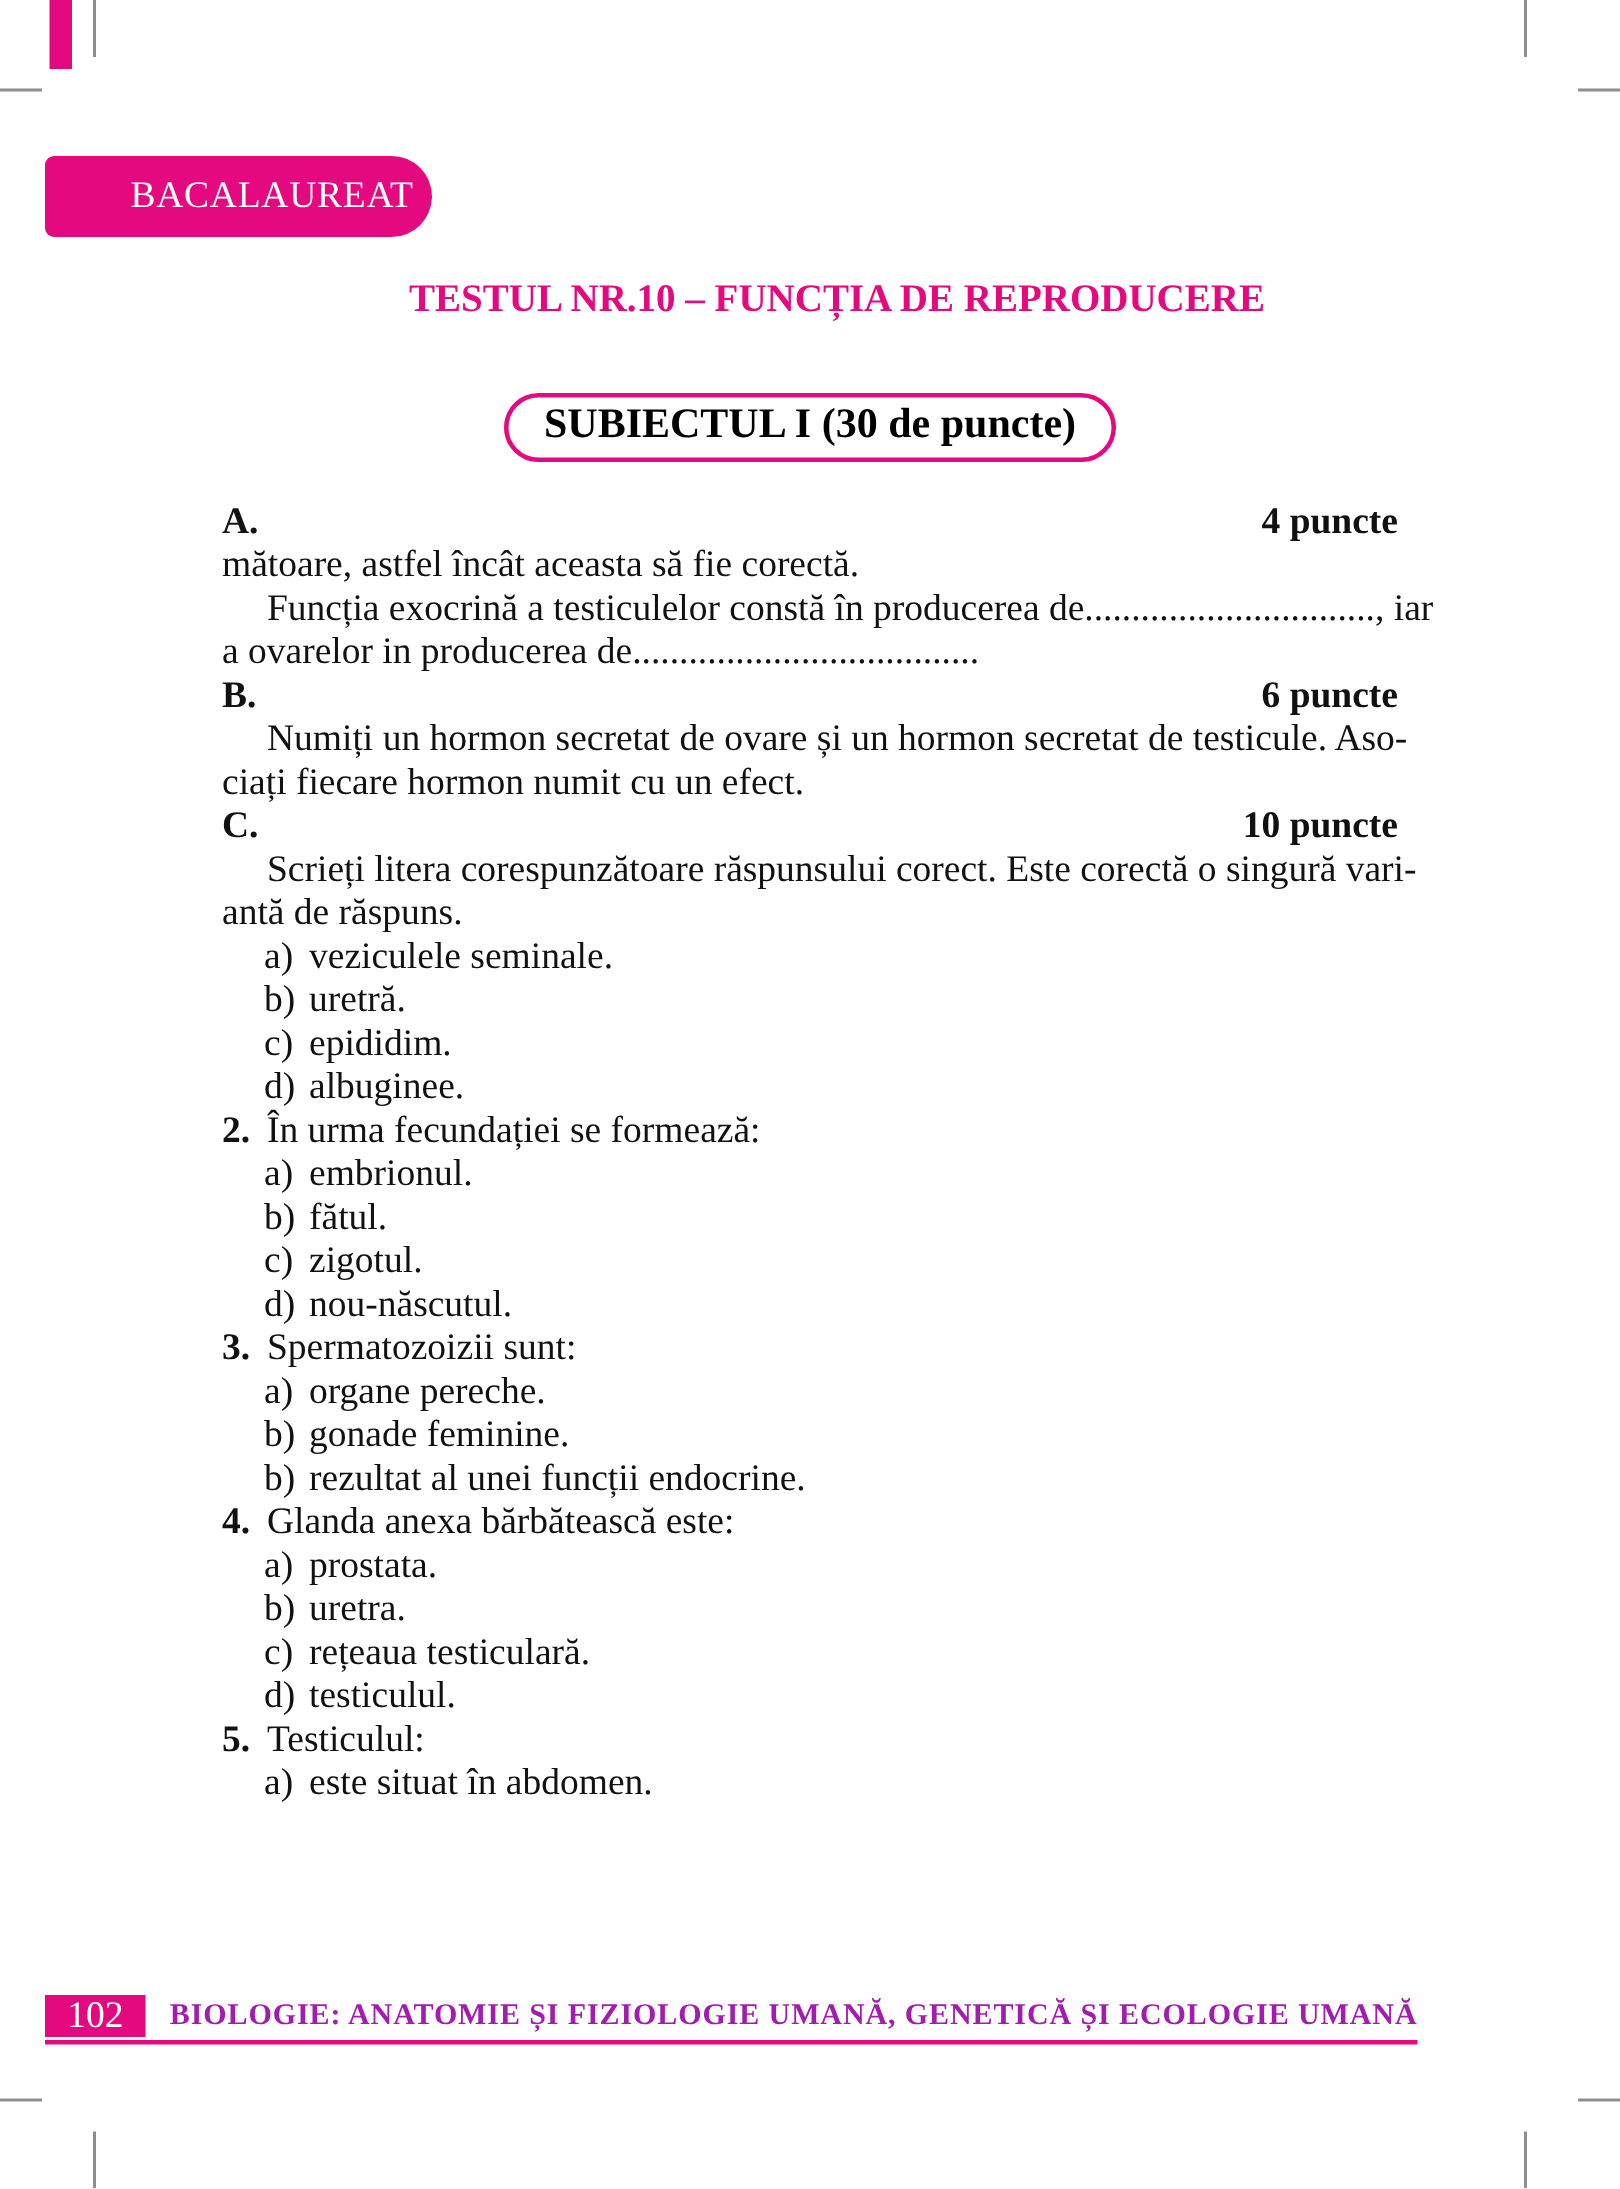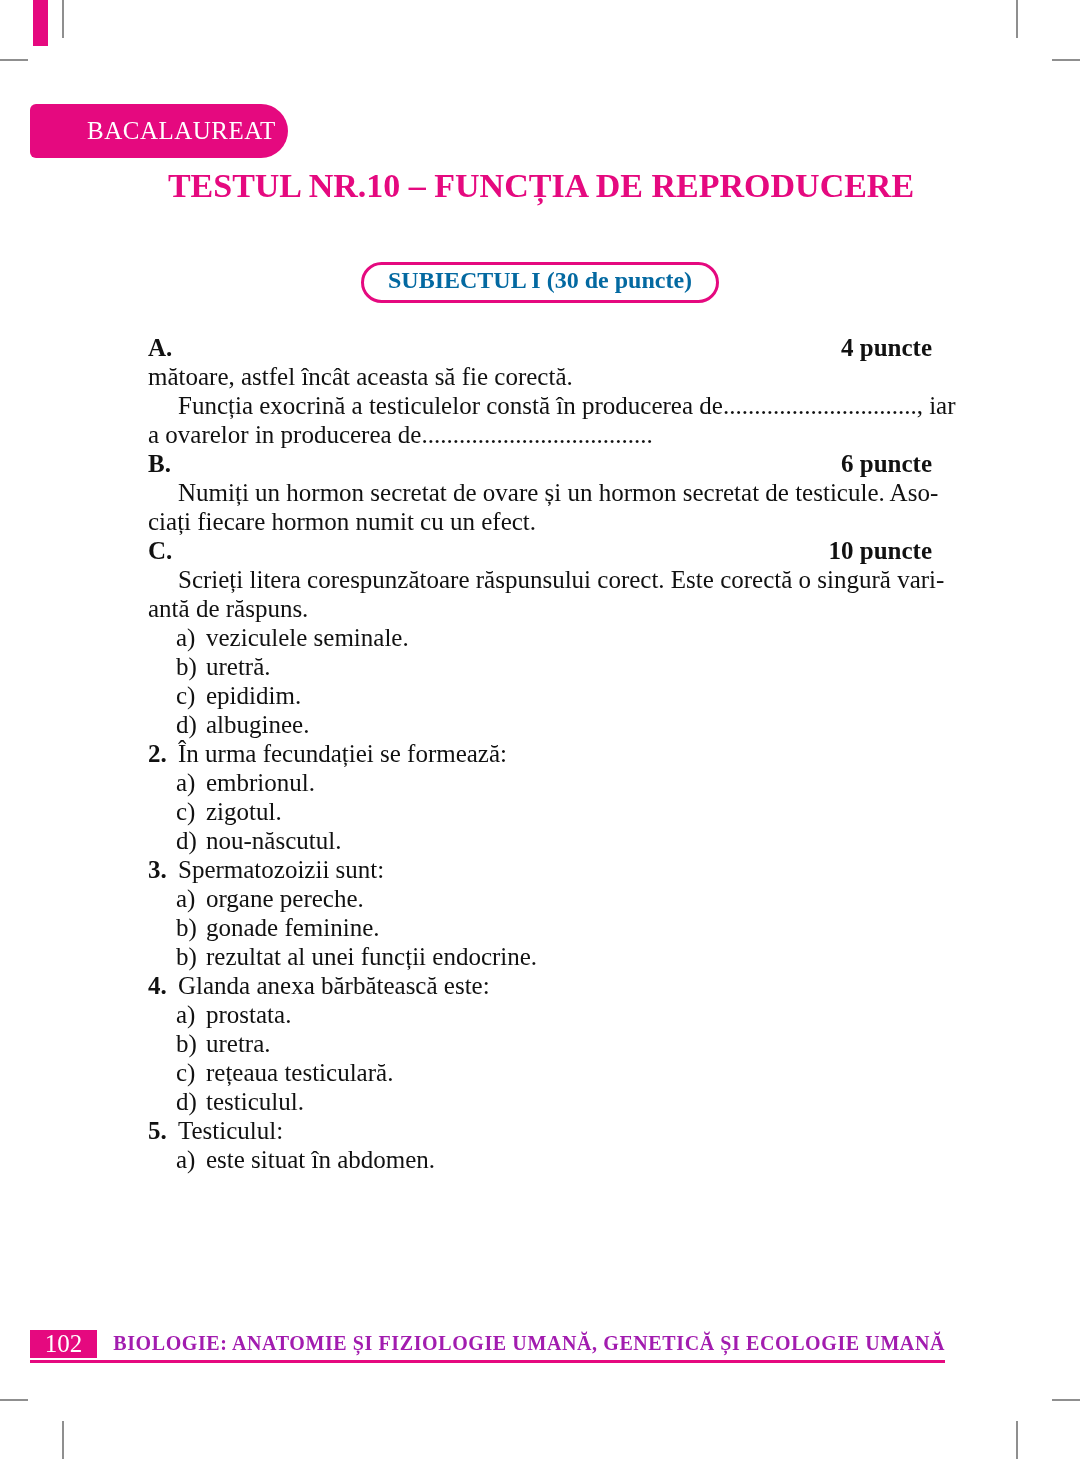--- a/index.html
+++ b/index.html
@@ -17,27 +17,27 @@
   .crop.br-v { left:1016px; bottom:0; }.crop.br-h { right:0; bottom:58px; }
   .bleed-strip { position:absolute; left:33px; top:0; width:15px; height:46px; background:#e5097f; }
 
   .banner {
     position:absolute; left:30px; top:104px; width:258px; height:54px;
     background:#e5097f; border-radius:6px 27px 27px 6px;
     display:flex; align-items:center; box-sizing:border-box; padding-left:57px;
     color:#ffffff; font-weight:normal; font-size:25px; letter-spacing:0.5px;
   }
   .title {
-    position:absolute; left:140px; width:800px; top:166px; margin:1px;
-    text-align:center; color:#e5097f; font-size:34px; font-weight:bold;
+    position:absolute; left:140px; width:800px; top:166px; margin:18px;
+    text-align:center; color:#e5097f; font-size:26px; font-weight:bold;
   }
   .subject-wrap { position:absolute; left:140px; width:800px; top:262px; text-align:center; }
   .subject-box {
     display:inline-block; border:3px solid #e5097f; border-radius:24px;
-    padding:2px 24px 6px; font-size:24px; font-weight:bold; color:#0369a1;
+    padding:2px 24px 6px; font-size:28px; font-weight:bold; color:#000000;
   }
   .content {
     position:absolute; left:148px; width:784px; top:333px;
     font-size:25px; line-height:29px;
   }
   .sec-head { display:flex; justify-content:space-between; font-weight:bold; }
   .line { white-space:nowrap; }
   .indent { text-indent:30px; }
   .q-num { font-weight:bold; display:inline-block; width:30px; }
   .opt { padding-left:28px; }
@@ -110,20 +110,21 @@
 
     <div class="opt"><span class="opt-letter">a)</span><span>veziculele seminale.</span></div>
     <div class="opt"><span class="opt-letter">b)</span><span>uretră.</span></div>
     <div class="opt"><span class="opt-letter">c)</span><span>epididim.</span></div>
     <div class="opt"><span class="opt-letter">d)</span><span>albuginee.</span></div>
 
     <div class="q">
       <span class="q-num">2.</span><span class="q-text">În urma fecundației se formează:</span>
     </div>
     <div class="opt"><span class="opt-letter">a)</span><span>embrionul.</span></div>
+    <div class="opt"><span class="opt-letter">b)</span><span>fătul.</span></div>
     <div class="opt"><span class="opt-letter">c)</span><span>zigotul.</span></div>
     <div class="opt"><span class="opt-letter">d)</span><span>nou-născutul.</span></div>
 
     <div class="q">
       <span class="q-num">3.</span><span class="q-text">Spermatozoizii sunt:</span>
     </div>
     <div class="opt"><span class="opt-letter">a)</span><span>organe pereche.</span></div>
     <div class="opt"><span class="opt-letter">b)</span><span>gonade feminine.</span></div>
     <div class="opt"><span class="opt-letter">b)</span><span>rezultat al unei funcții endocrine.</span></div>
 

